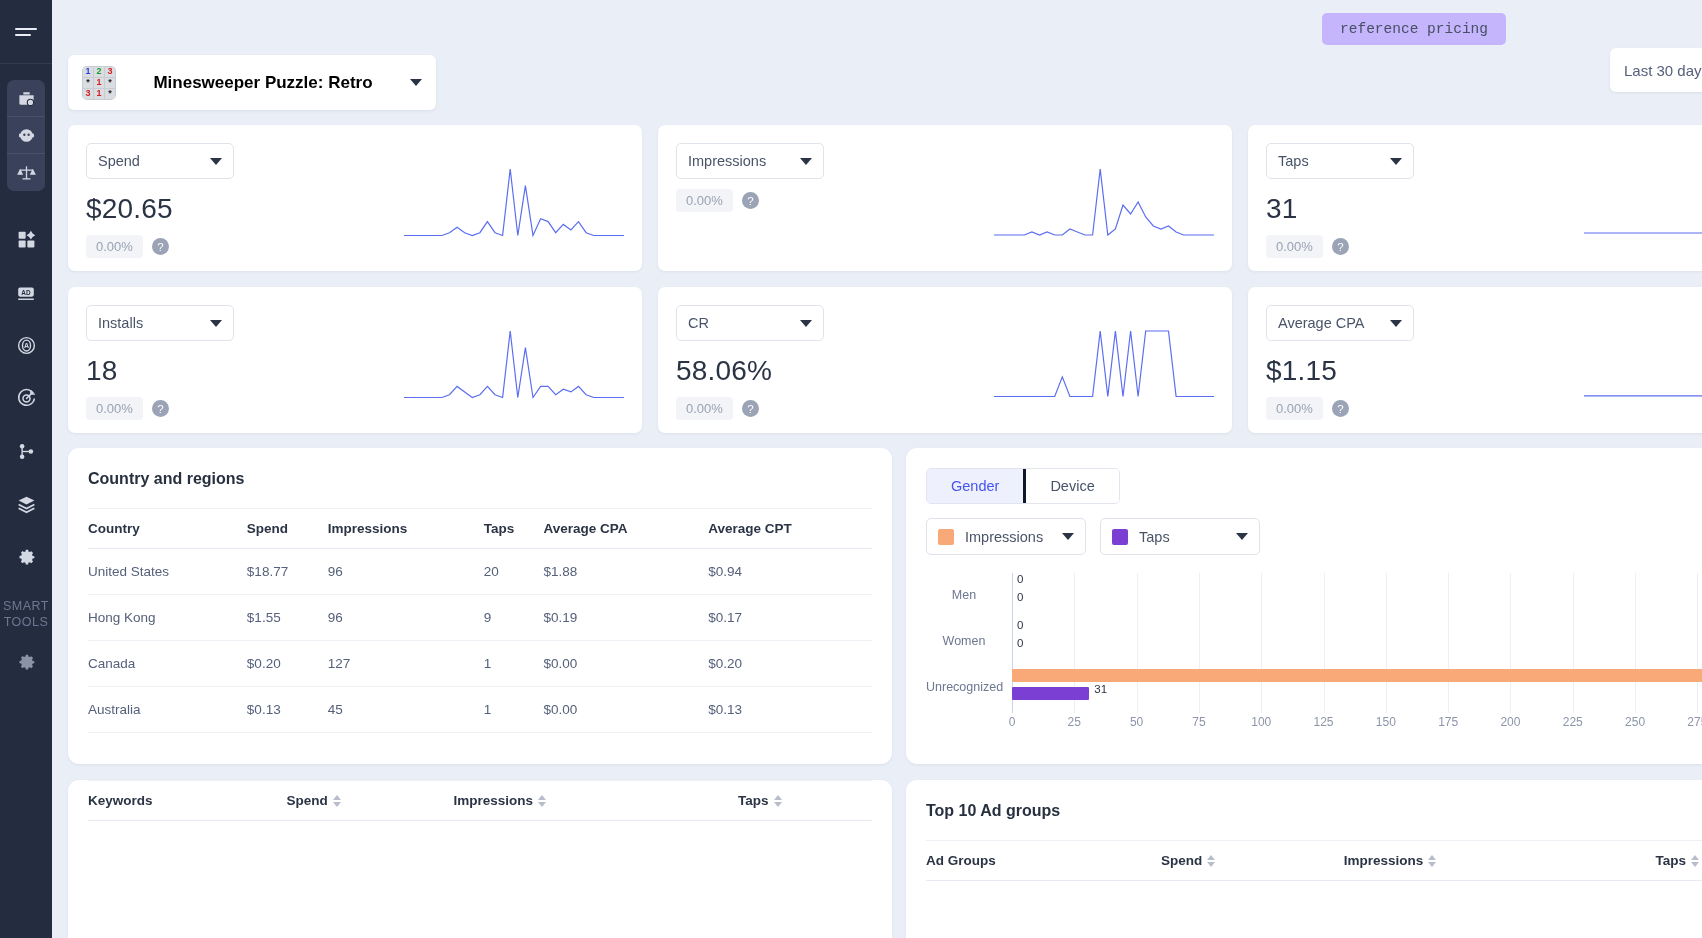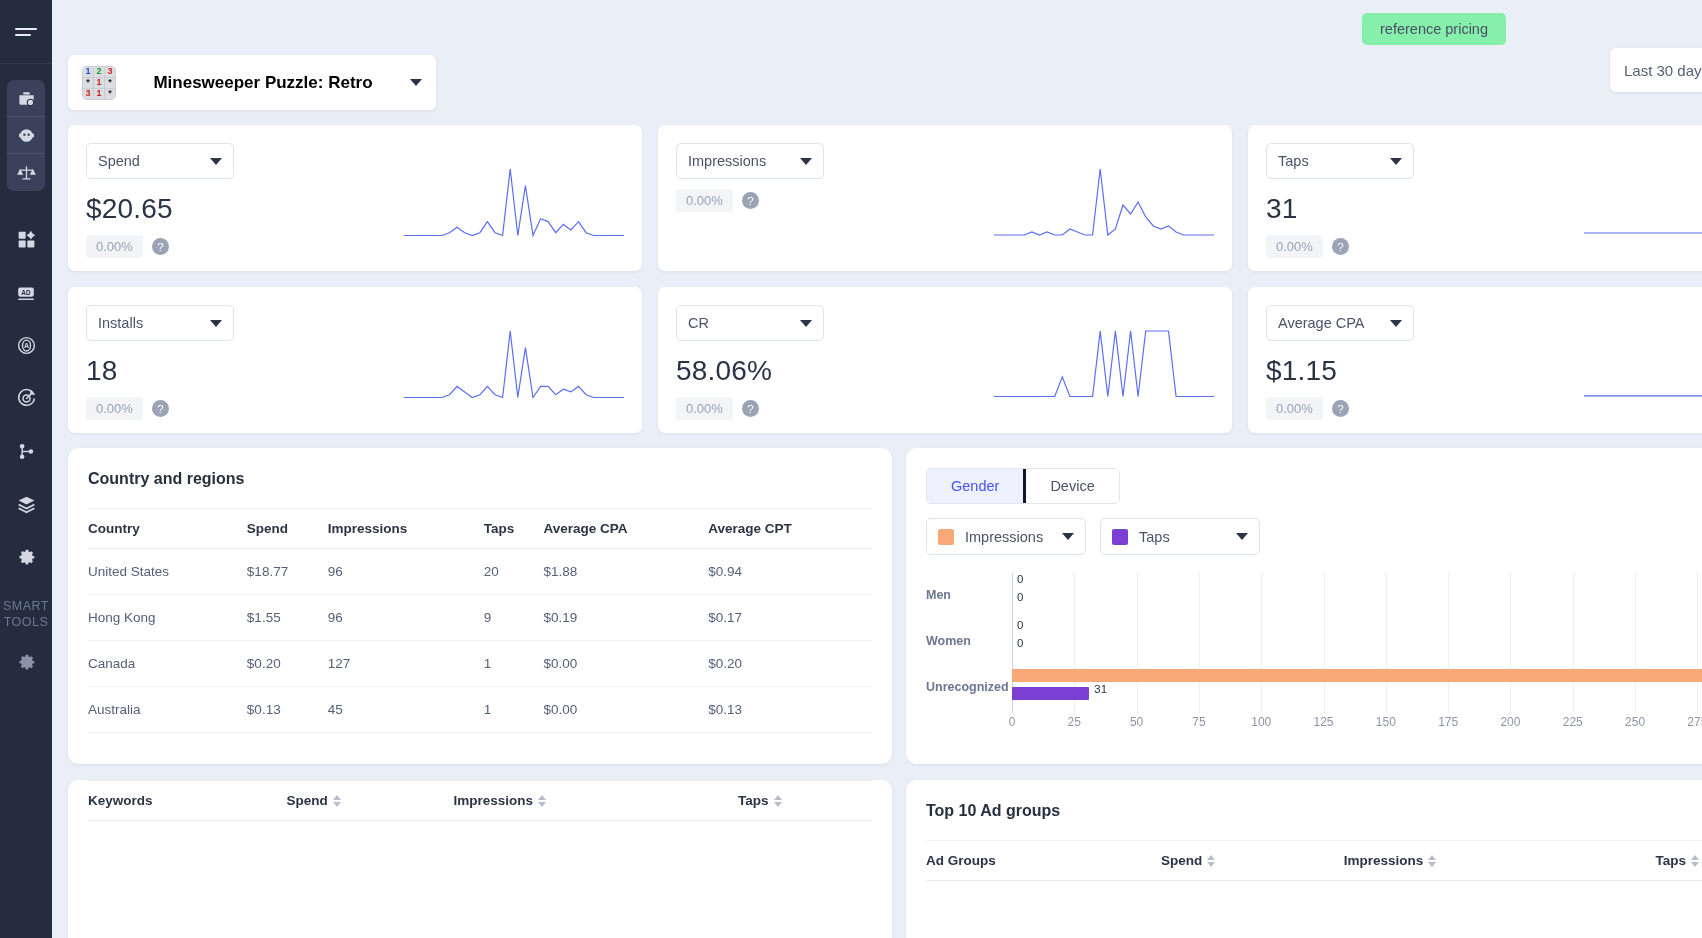--- a/index.html
+++ b/index.html
@@ -59,27 +59,28 @@
     letter-spacing: .5px;
     width: 52px;
   }
 
   
   #page { position: absolute; left: 52px; top: 0; right: 0; bottom: 0; }
 
   #topbar { position: relative; height: 55px; }
   #reference-pricing {
     position: absolute; right: 196px; top: 13px;
-    background: #86efac;
+    background: #c4b5fd;
     color: #474f63;
     font-size: 14.5px;
     padding: 8px 18px;
     border-radius: 5px;
     cursor: pointer;
     white-space: nowrap;
+    font-family: Liberation Mono, monospace;
   }
   #date-range {
     position: absolute; right: -118px; top: 48px;
     width: 210px; height: 44px;
     background: #fff;
     border-radius: 6px;
     display: flex; align-items: center;
     padding-left: 14px;
     color: #55607a;
     font-size: 15px;
@@ -264,22 +265,22 @@
   }
   .swatch { width: 16px; height: 16px; border-radius: 2px; flex: none; }
   .series-select .lbl { flex: 1; }
 
   .chart { position: relative; margin: 18px 0 0 20px; height: 150px; }
   .chart-row {
     position: absolute; left: 0; right: 0;
     display: flex; align-items: center;
   }
   .cat-label {
-    width: 86px; text-align: left; padding-right: 10px;
-    font-size: 12.5px; color: #6d7792; flex: none; font-weight: bold;
+    width: 86px; text-align: center; padding-right: 10px;
+    font-size: 12.5px; color: #6d7792; flex: none;
   }
   .plot { position: relative; flex: 1; height: 44px; }
   .bar { position: absolute; left: 0; height: 13px; border-radius: 1px; }
   .bar.s0 { top: 4px; }
   .bar.s1 { top: 22px; }
   .bar-val {
     position: absolute; font-size: 11.5px; color: #2b3445;
     transform: translateX(5px);
   }
   .bar-val.v0 { top: 0px; }

